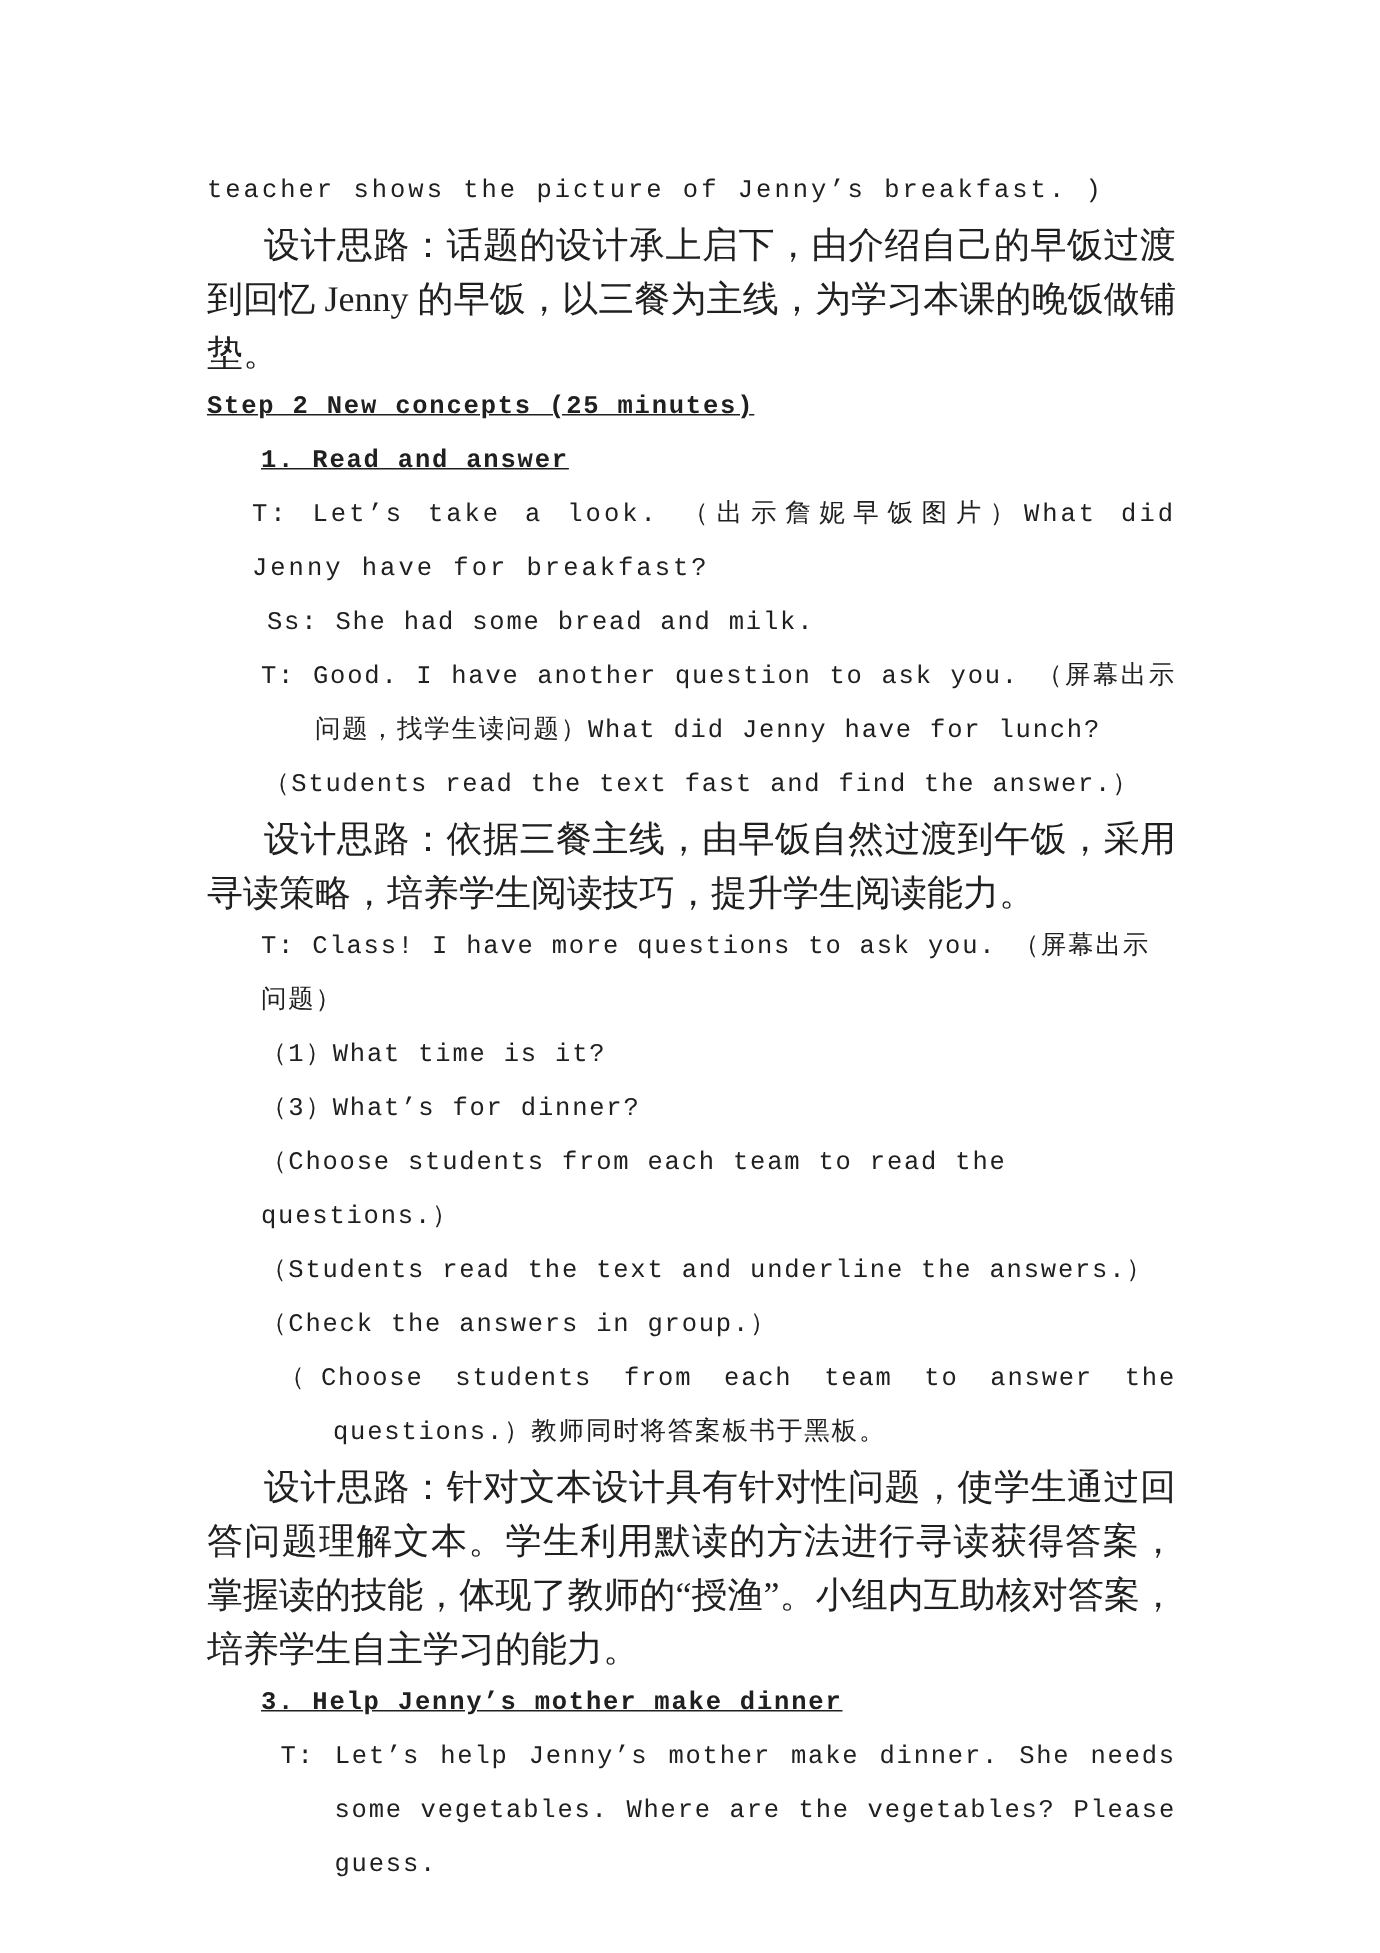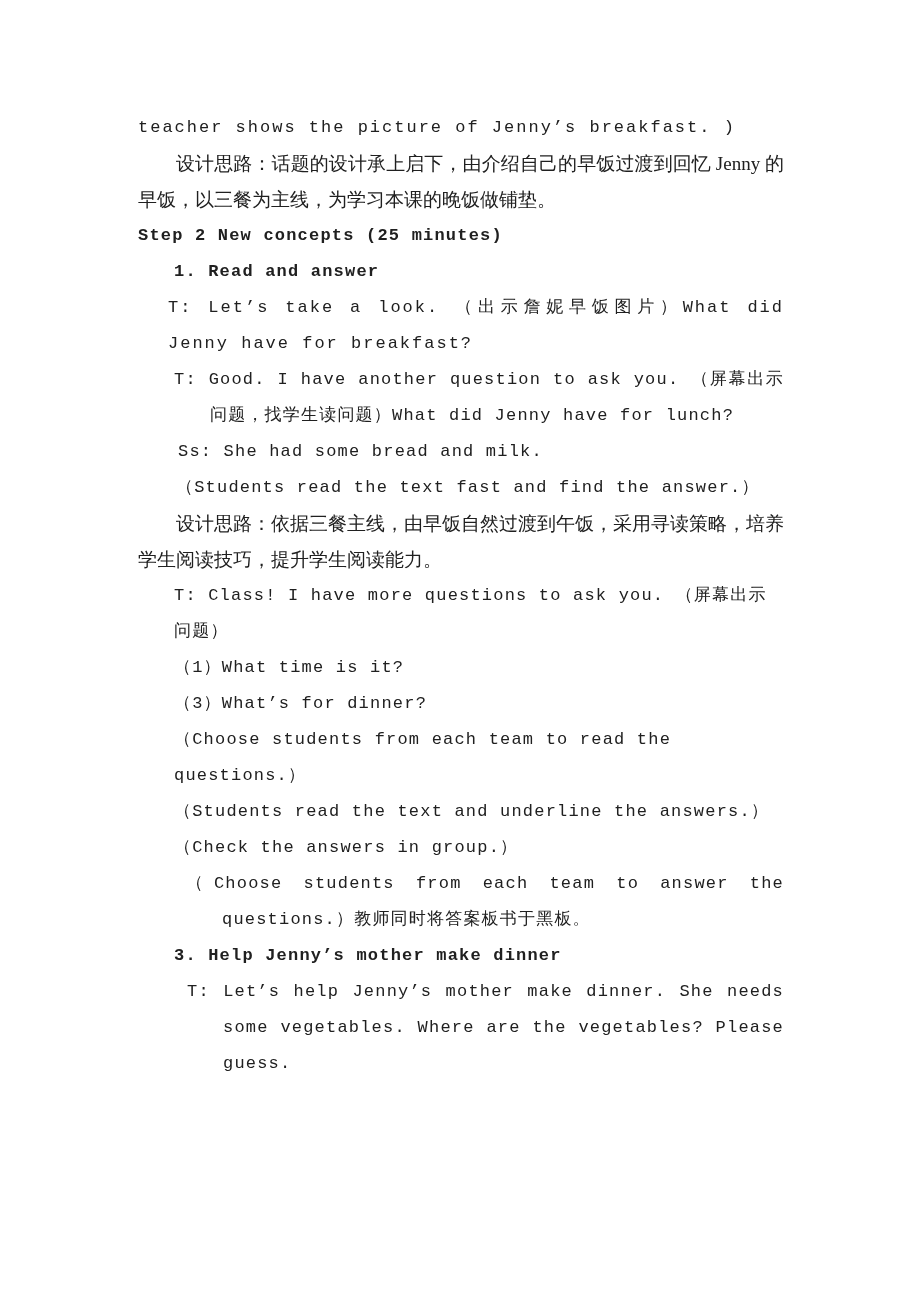--- a/index.html
+++ b/index.html
@@ -47,30 +47,30 @@
 
   .serif-cjk {
     font-family: "Liberation Serif", "DejaVu Serif", serif;
     font-size: 19px;
   }
 
   
   .ind-0 { padding-left: 0px; }
   .ind-2 { padding-left: 36px; }
 
-  .bold { font-weight: bold; }
+  .bold { font-weight: bold; text-decoration: underline; }
 
   .justify {
     text-align: justify;
     text-align-last: left;
   }
 
   .para {
     margin: 0;
-    font-size: 19px;
+    font-size: 24px;
     line-height: 36px;
     color: #202020;
     text-align: justify;
     text-align-last: left;
   }
   .wide  { letter-spacing: 1.2px; }
   .xwide { letter-spacing: 2.0px; }
 </style>
 </head>
 <body>
@@ -81,23 +81,23 @@
     <p class="line mono xwide ind-0">teacher shows the picture of Jenny’s breakfast. )</p>
 
     <p class="para serif-cjk justify" style="text-indent:38px;">设计思路：话题的设计承上启下，由介绍自己的早饭过渡到回忆 Jenny 的早饭，以三餐为主线，为学习本课的晚饭做铺垫。</p>
 
     <p class="line mono bold wide ind-0">Step 2 New concepts (25 minutes)</p>
 
     <p class="line mono bold wide ind-2">1. Read and answer</p>
 
     <p class="line mono xwide justify" style="padding-left:30px;">T: Let’s take a look. （出示詹妮早饭图片）What did Jenny have for breakfast?</p>
 
+    <p class="line mono wide" style="padding-left:40px;">Ss: She had some bread and milk.</p>
+
     <p class="line mono wide justify" style="padding-left:36px; text-indent:-36px; margin-left:36px;">T: Good. I have another question to ask you. （屏幕出示问题，找学生读问题）What did Jenny have for lunch?</p>
-
-    <p class="line mono wide" style="padding-left:40px;">Ss: She had some bread and milk.</p>
 
     <p class="line mono wide" style="padding-left:38px;">（Students read the text fast and find the answer.）</p>
 
     <p class="para serif-cjk justify" style="text-indent:38px;">设计思路：依据三餐主线，由早饭自然过渡到午饭，采用寻读策略，培养学生阅读技巧，提升学生阅读能力。</p>
 
 
     <p class="line mono wide" style="padding-left:36px;">T: Class! I have more questions to ask you. （屏幕出示问题）</p>
 
     <p class="line mono wide" style="padding-left:36px;">（1）What time is it?</p>
 
@@ -105,19 +105,20 @@
     <p class="line mono wide" style="padding-left:36px;">（3）What’s for dinner?</p>
 
     <p class="line mono wide" style="padding-left:36px;">（Choose students from each team to read the questions.）</p>
 
     <p class="line mono wide" style="padding-left:36px;">（Students read the text and underline the answers.）</p>
 
     <p class="line mono wide" style="padding-left:36px;">（Check the answers in group.）</p>
 
     <p class="line mono wide justify" style="padding-left:36px; text-indent:-36px; margin-left:48px;">（Choose students from each team to answer the questions.）教师同时将答案板书于黑板。</p>
 
+    <p class="para serif-cjk justify" style="text-indent:38px;">设计思路：针对文本设计具有针对性问题，使学生通过回答问题理解文本。学生利用默读的方法进行寻读获得答案，掌握读的技能，体现了教师的“授渔”。小组内互助核对答案，培养学生自主学习的能力。</p>
 
     <p class="line mono bold wide ind-2">3. Help Jenny’s mother make dinner</p>
 
     <p class="line mono wide justify" style="padding-left:36px; text-indent:-36px; margin-left:49px;">T: Let’s help Jenny’s mother make dinner. She needs some vegetables. Where are the vegetables? Please guess.</p>
 
   </div>
 </div>
 
 </body></html>

